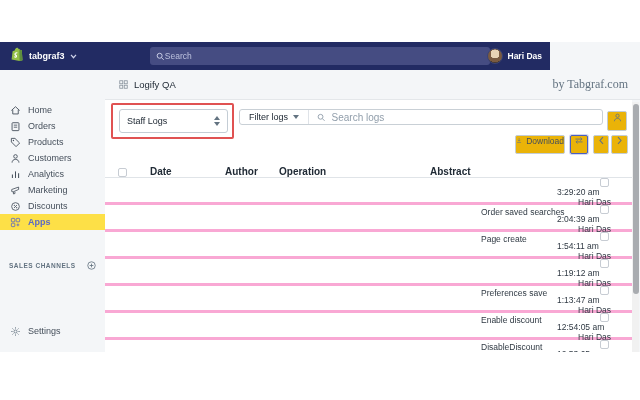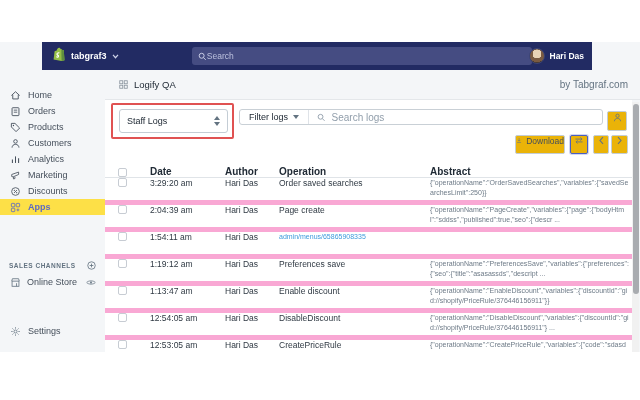--- a/index.html
+++ b/index.html
@@ -1,45 +1,45 @@
 <!DOCTYPE html>
 <html><head>
 <meta charset="utf-8">
 <style>
   * { margin:0; padding:0; box-sizing:border-box; }
   html,body { width:640px; height:400px; background:#ffffff; font-family:"Liberation Sans", sans-serif; overflow:hidden; }
   #stage { position:relative; width:640px; height:400px; background:#fff; }
   #capture { position:absolute; top:42px; left:0; width:640px; height:310px; background:#f4f6f8; overflow:hidden; }
 
   
-  .topbar { position:absolute; top:0; left:0; width:550px; height:28px; background:#222b63; display:flex; align-items:center;margin-left:42px; }
+  .topbar { position:absolute; top:0; left:0; width:550px; height:28px; background:#222b63; display:flex; align-items:center; }
   .store-switcher { position:absolute; left:10px; top:0; height:28px; display:flex; align-items:center; gap:5px; cursor:pointer; }
   .store-name { color:#fff; font-size:9px; font-weight:bold; }
   .topbar-search { position:absolute; left:150px; top:5px; width:340px; height:18px; background:#454c82; border-radius:3px; display:flex; align-items:center; padding:0 6px; }
   .topbar-search input { background:transparent; border:none; outline:none; color:#dfe2f2; font-size:8.5px; width:100%; font-family:"Liberation Sans", sans-serif; }
   .topbar-search input::placeholder { color:#bcc1de; }
   .user-chip { position:absolute; right:8px; top:0; height:28px; display:flex; align-items:center; gap:5px; cursor:pointer; }
   .avatar { width:16px; height:16px; border-radius:50%; background:radial-gradient(circle at 50% 35%, #e8d3b5 0 38%, #7a5b41 39% 70%, #4a3a2c 71%); border:1px solid #3c4475; }
   .user-name { color:#fff; font-size:8.5px; font-weight:bold; }
 
   
   .sidebar { position:absolute; left:0; top:28px; width:105px; height:282px; background:#f4f6f8; }
-  .nav { position:absolute; top:17px; left:0; width:105px; }
+  .nav { position:absolute; top:32px; left:0; width:105px; }
   .side-item { height:16px; display:flex; align-items:center; padding-left:10px; gap:7px; color:#454f5b; font-size:9px; cursor:pointer; }
   .side-item svg { flex:0 0 auto; }
   .side-item.active { background:#fde047; color:#5c6ac4; font-weight:bold; }
   .side-section { position:absolute; top:188px; left:0; width:105px; height:14px; display:flex; align-items:center; padding:0 9px; justify-content:space-between; color:#637381; font-size:6.5px; letter-spacing:.5px; font-weight:bold; }
   .channel-item { position:absolute; top:204px; left:0; width:105px; height:16px; display:flex; align-items:center; padding:0 9px 0 10px; gap:6px; color:#454f5b; font-size:9px; cursor:pointer; }
   .channel-item .grow { flex:1; }
   .settings-item { position:absolute; top:253px; left:0; width:105px; height:16px; display:flex; align-items:center; padding-left:10px; gap:7px; color:#454f5b; font-size:9px; cursor:pointer; }
 
   
   .app-header { position:absolute; left:105px; top:28px; width:535px; height:30px; background:#f4f6f8; border-bottom:1px solid #e4e7ea; display:flex; align-items:center; padding:0 12px 0 14px; gap:6px; }
   .app-title { font-size:9.5px; color:#212b36; }
-  .app-byline { margin-left:auto; font-size:10px; color:#637381; }
+  .app-byline { margin-left:auto; font-size:12px; color:#637381;font-family:Liberation Serif, serif; }
 
   .card { position:absolute; left:105px; top:58px; width:527px; height:252px; background:#ffffff; }
 
   .select-box { position:absolute; left:14px; top:9px; width:109px; height:24px; border:1px solid #c4cdd5; border-radius:3px; background:#fff; display:flex; align-items:center; padding:0 7px; font-size:9px; color:#212b36; cursor:pointer; }
   .select-box .grow { flex:1; }
   .stepper { display:flex; flex-direction:column; gap:2px; align-items:center; }
   .tri-up { width:0; height:0; border-left:3px solid transparent; border-right:3px solid transparent; border-bottom:4px solid #637381; }
   .tri-down { width:0; height:0; border-left:3px solid transparent; border-right:3px solid transparent; border-top:4px solid #637381; }
   .annotation-rect { position:absolute; left:6px; top:3px; width:123px; height:36px; border:2px solid #e05252; border-radius:2px; pointer-events:none; }
 
@@ -59,21 +59,21 @@
 
   
   .thead { position:absolute; left:0; top:55px; width:527px; height:23px; display:flex; align-items:flex-end; padding-left:13px; border-bottom:1px solid #e0e4e8; font-size:10px; font-weight:bold; color:#212b36; }
   .col-check { width:32px; display:flex; align-items:center; }
   .col-date { width:75px; }
   .col-author { width:54px; }
   .col-op { width:151px; }
   .col-abs { flex:1; }
   .cb { width:9px; height:9px; border:1px solid #c7ccd3; border-radius:2px; background:#fff; cursor:pointer; }
   .tbody { position:absolute; left:0; top:78px; width:527px; height:174px; overflow:hidden; }
-  .trow { display:flex; align-items:flex-start; height:27px; padding-left:13px; border-bottom:5px solid #f9a8d4; font-size:8.5px; color:#2f3943; }
+  .trow { display:flex; align-items:flex-end; height:27px; padding-left:13px; border-bottom:3px solid #f9a8d4; font-size:8.5px; color:#2f3943;flex-direction:column; }
   .trow .col-abs { font-size:7px; line-height:9.5px; color:#6d7a87; word-break:break-all; max-height:20px; overflow:hidden; }
   .trow .col-abs.abs-link { color:#3e9bdc; }
 
   
   .scrollbar { position:absolute; left:632px; top:60px; width:7px; height:250px; background:#f1f1f1; }
   .scroll-thumb { position:absolute; left:0.5px; top:2px; width:6px; height:190px; background:#a9acb0; border-radius:3px; }
 </style>
 </head>
 <body>
 
@@ -175,32 +175,20 @@
 
     <div class="side-section">
       <span>SALES CHANNELS</span>
       <svg width="9" height="9" viewBox="0 0 12 12">
             <circle cx="6" cy="6" r="5" fill="none" stroke="#637381" stroke-width="1.1"></circle>
             <line x1="6" y1="3.5" x2="6" y2="8.5" stroke="#637381" stroke-width="1.1"></line>
             <line x1="3.5" y1="6" x2="8.5" y2="6" stroke="#637381" stroke-width="1.1"></line>
           </svg>
     </div>
 
-    <div class="channel-item">
-      <svg width="11" height="11" viewBox="0 0 16 16">
-            <path d="M2.5 6 L3.5 2.5 h9 L13.5 6" fill="none" stroke="#637381" stroke-width="1.2"></path>
-            <rect x="3" y="6" width="10" height="7.5" fill="none" stroke="#637381" stroke-width="1.2"></rect>
-            <line x1="9.5" y1="13.5" x2="9.5" y2="9" stroke="#637381" stroke-width="1.2"></line>
-          </svg>
-      <span class="grow">Online Store</span>
-      <svg width="10" height="7" viewBox="0 0 14 9">
-            <path d="M1 4.5 C3 1.5 11 1.5 13 4.5 C11 7.5 3 7.5 1 4.5 Z" fill="none" stroke="#637381" stroke-width="1.1"></path>
-            <circle cx="7" cy="4.5" r="1.3" fill="#637381"></circle>
-          </svg>
-    </div>
 
     <div class="settings-item">
       <svg width="11" height="11" viewBox="0 0 16 16">
             <circle cx="8" cy="8" r="2.2" fill="none" stroke="#637381" stroke-width="1.2"></circle>
             <path d="M8 1.8 v2 M8 12.2 v2 M1.8 8 h2 M12.2 8 h2 M3.6 3.6 l1.4 1.4 M11 11 l1.4 1.4 M12.4 3.6 L11 5 M5 11 l-1.4 1.4" stroke="#637381" stroke-width="1.2"></path>
           </svg>
       <span>Settings</span>
     </div>
   </div>
 

